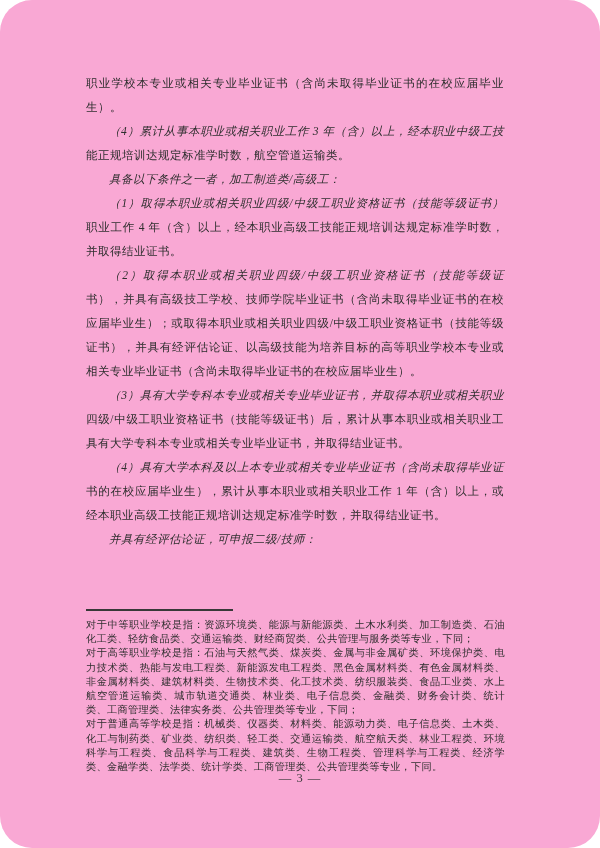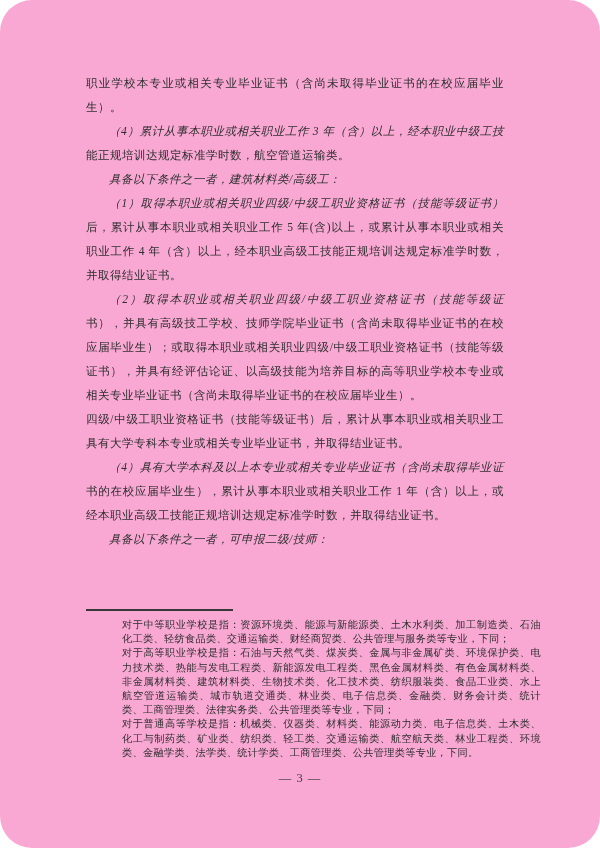--- a/index.html
+++ b/index.html
@@ -46,21 +46,20 @@
     width: 147px;
     height: 0;
     border-top: 2px solid #383838;
   }
   .footnote {
     position: absolute;
     left: 86px;
     top: 618px;
     width: 419px;
     font-size: 10.2px;
-    margin-left: 36px;
   }
   .footnote .fline {
     height: 14.2px;
     line-height: 14.2px;
     white-space: nowrap;
     letter-spacing: 0.3px;
   }
   .footnote .fline.full {
     text-align: justify;
     text-align-last: justify;
@@ -81,48 +80,49 @@
 </head>
 <body>
 
 <div class="page">
 
   <div class="main-text">
     <div class="line full">职业学校本专业或相关专业毕业证书（含尚未取得毕业证书的在校应届毕业</div>
     <div class="line">生）。</div>
     <div class="line full ind">（4）累计从事本职业或相关职业工作 3 年（含）以上，经本职业中级工技</div>
     <div class="line">能正规培训达规定标准学时数，航空管道运输类。</div>
-    <div class="line ind">具备以下条件之一者，建筑材料类/高级工：</div>
+    <div class="line ind">具备以下条件之一者，加工制造类/高级工：</div>
     <div class="line full ind">（1）取得本职业或相关职业四级/中级工职业资格证书（技能等级证书）</div>
-    <div class="line full">后，累计从事本职业或相关职业工作 5 年(含)以上，或累计从事本职业或相关</div>
     <div class="line full">职业工作 4 年（含）以上，经本职业高级工技能正规培训达规定标准学时数，</div>
     <div class="line">并取得结业证书。</div>
     <div class="line full ind">（2）取得本职业或相关职业四级/中级工职业资格证书（技能等级证</div>
     <div class="line full">书），并具有高级技工学校、技师学院毕业证书（含尚未取得毕业证书的在校</div>
     <div class="line full">应届毕业生）；或取得本职业或相关职业四级/中级工职业资格证书（技能等级</div>
     <div class="line full">证书），并具有经评估论证、以高级技能为培养目标的高等职业学校本专业或</div>
     <div class="line">相关专业毕业证书（含尚未取得毕业证书的在校应届毕业生）。</div>
+    <div class="line full ind">（3）具有大学专科本专业或相关专业毕业证书，并取得本职业或相关职业</div>
     <div class="line full">四级/中级工职业资格证书（技能等级证书）后，累计从事本职业或相关职业工</div>
     <div class="line">具有大学专科本专业或相关专业毕业证书，并取得结业证书。</div>
     <div class="line full ind">（4）具有大学本科及以上本专业或相关专业毕业证书（含尚未取得毕业证</div>
     <div class="line full">书的在校应届毕业生），累计从事本职业或相关职业工作 1 年（含）以上，或</div>
     <div class="line">经本职业高级工技能正规培训达规定标准学时数，并取得结业证书。</div>
-    <div class="line ind">具备以下条件之一者，可申报二级/技师：</div>
+    <div class="line ind">并具有经评估论证，可申报二级/技师：</div>
   </div>
 
   <div class="footnote-sep"></div>
 
   <div class="footnote">
     <div class="fline full">对于中等职业学校是指：资源环境类、能源与新能源类、土木水利类、加工制造类、石油</div>
     <div class="fline">化工类、轻纺食品类、交通运输类、财经商贸类、公共管理与服务类等专业，下同；</div>
     <div class="fline full">对于高等职业学校是指：石油与天然气类、煤炭类、金属与非金属矿类、环境保护类、电</div>
     <div class="fline full">力技术类、热能与发电工程类、新能源发电工程类、黑色金属材料类、有色金属材料类、</div>
     <div class="fline full">非金属材料类、建筑材料类、生物技术类、化工技术类、纺织服装类、食品工业类、水上</div>
     <div class="fline full">航空管道运输类、城市轨道交通类、林业类、电子信息类、金融类、财务会计类、统计</div>
     <div class="fline">类、工商管理类、法律实务类、公共管理类等专业，下同；</div>
     <div class="fline full">对于普通高等学校是指：机械类、仪器类、材料类、能源动力类、电子信息类、土木类、</div>
     <div class="fline full">化工与制药类、矿业类、纺织类、轻工类、交通运输类、航空航天类、林业工程类、环境</div>
+    <div class="fline full">科学与工程类、食品科学与工程类、建筑类、生物工程类、管理科学与工程类、经济学</div>
     <div class="fline">类、金融学类、法学类、统计学类、工商管理类、公共管理类等专业，下同。</div>
   </div>
 
   <div class="page-number">— 3 —</div>
 
 </div>
 
 </body></html>

